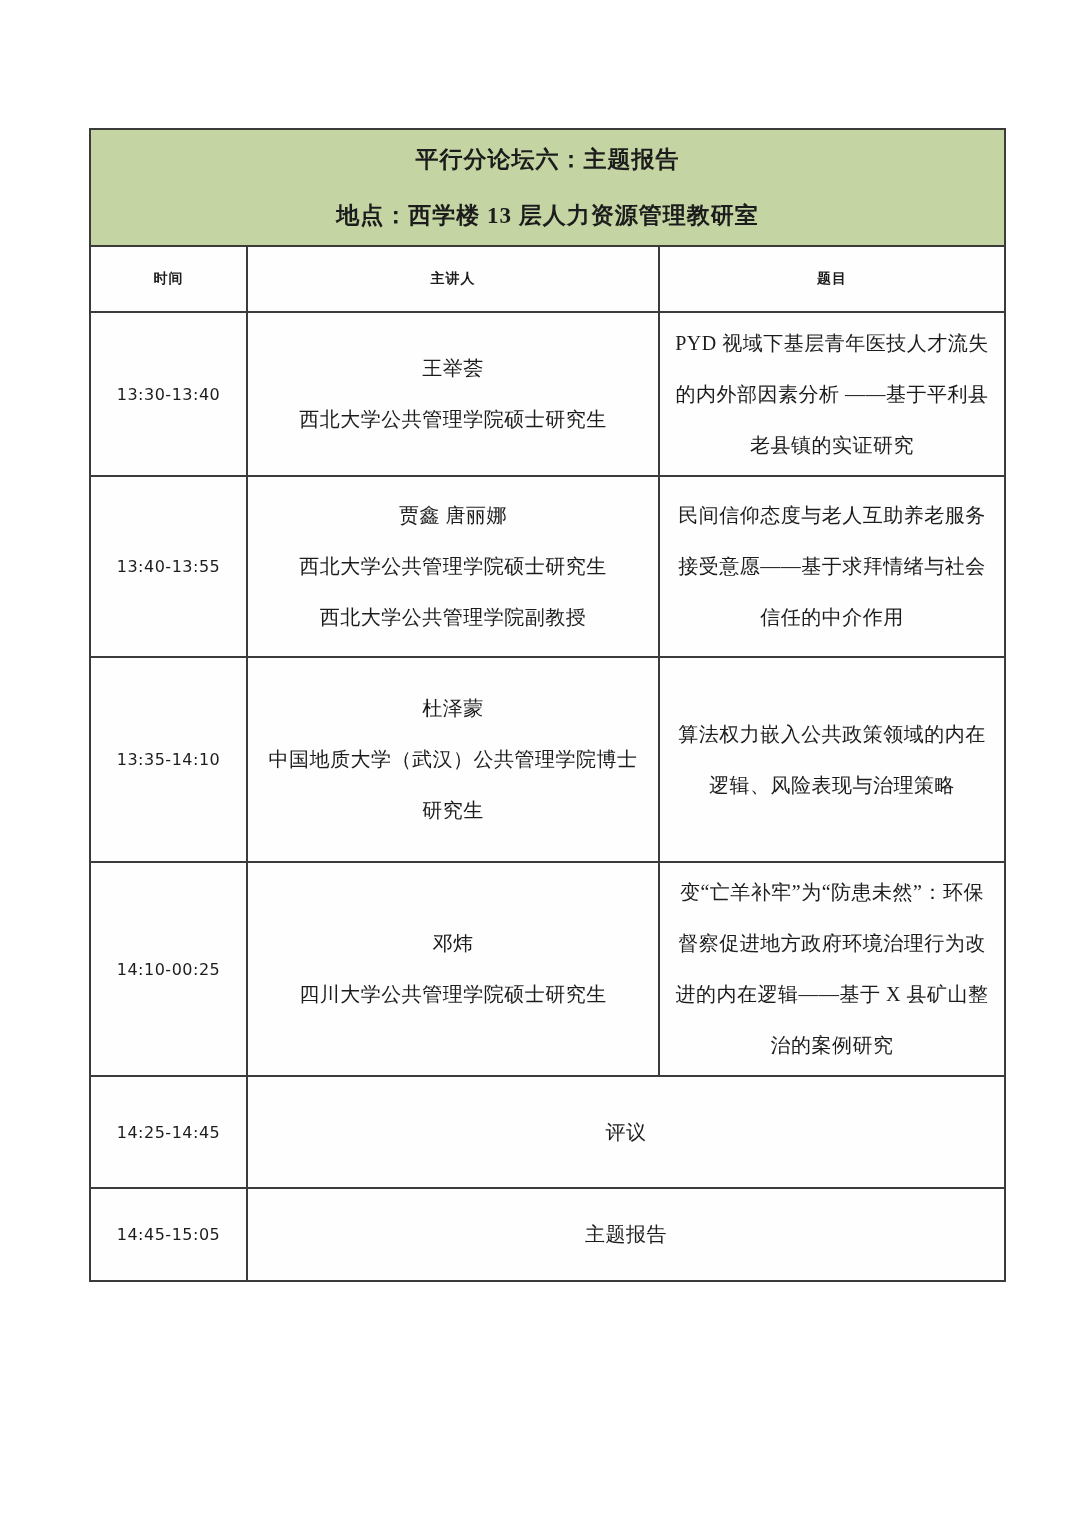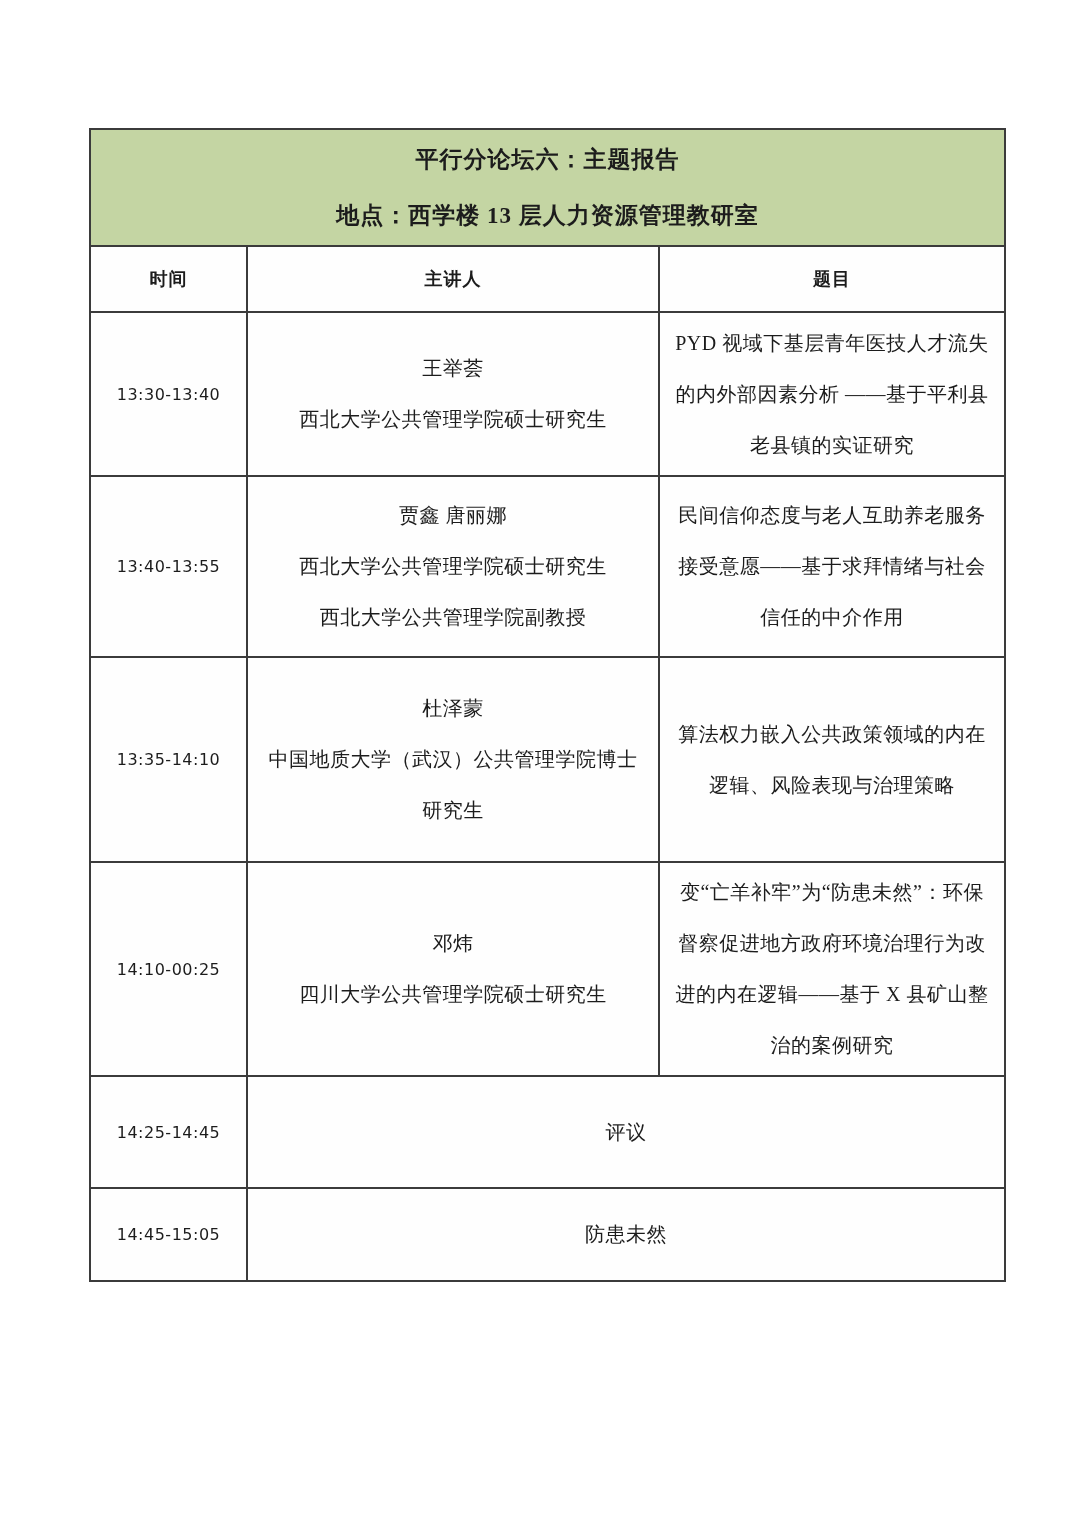--- a/index.html
+++ b/index.html
@@ -45,21 +45,21 @@
   }
   .banner-line + .banner-line { margin-top: 33px; }
 
   .host-cell { height: 100px; font-size: 21px; }
   .host-label { font-weight: bold; letter-spacing: 0.5px; }
   .host-value { font-weight: normal; margin-left: 14px; letter-spacing: 0.5px; }
 
   .head-row th {
     height: 66px;
     background: #fefefe;
-    font-size: 18px;
+    font-size: 14px;
     font-weight: bold;
     letter-spacing: 1px;
   }
 
   td.time-cell {
     font-family: "DejaVu Sans", "Liberation Sans", sans-serif;
     font-size: 16px;
     background: #fefefe;
     letter-spacing: 0.5px;
   }
@@ -133,17 +133,17 @@
       <td class="title-cell">变“亡羊补牢”为“防患未然”：环保督察促进地方政府环境治理行为改进的内在逻辑——基于 X 县矿山整治的案例研究</td>
     </tr>
 
     <tr class="r5">
       <td class="time-cell">14:25-14:45</td>
       <td class="span-cell" colspan="2">评议</td>
     </tr>
 
     <tr class="r6">
       <td class="time-cell">14:45-15:05</td>
-      <td class="span-cell" colspan="2">防患未然</td>
+      <td class="span-cell" colspan="2">主题报告</td>
     </tr>
   </tbody>
     </table>
 </div>
 
 </body></html>

